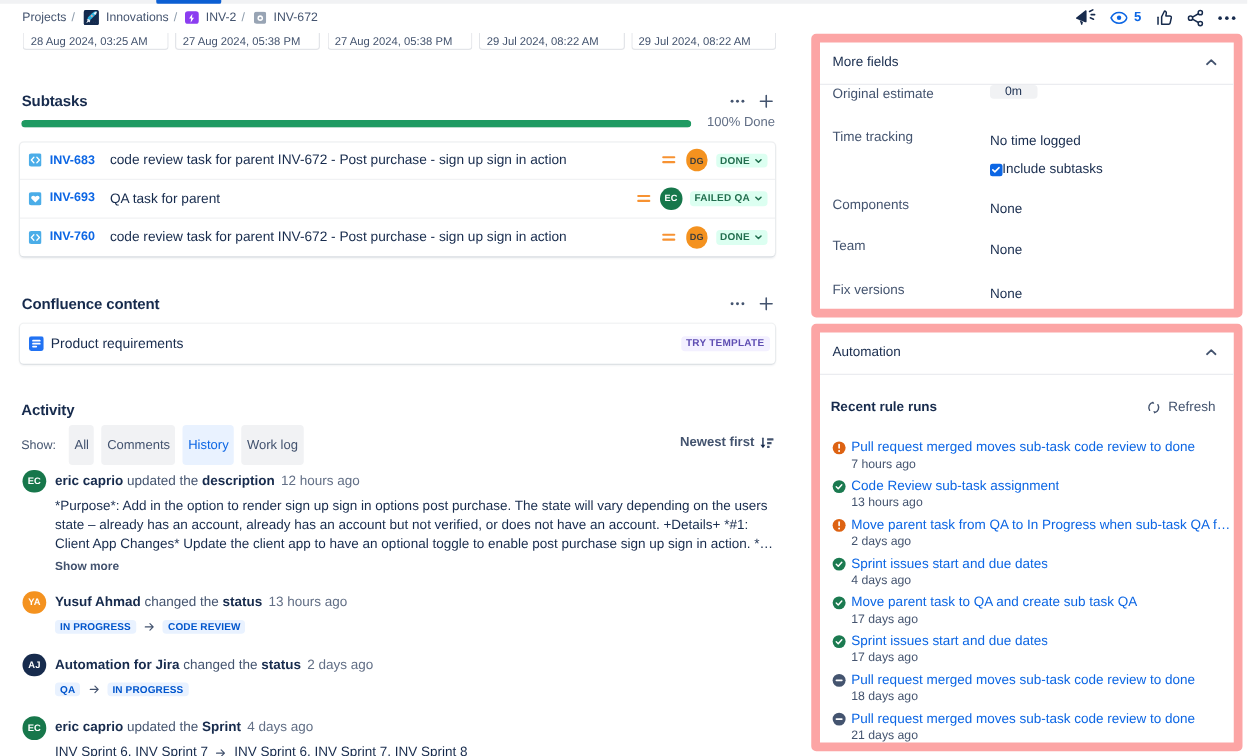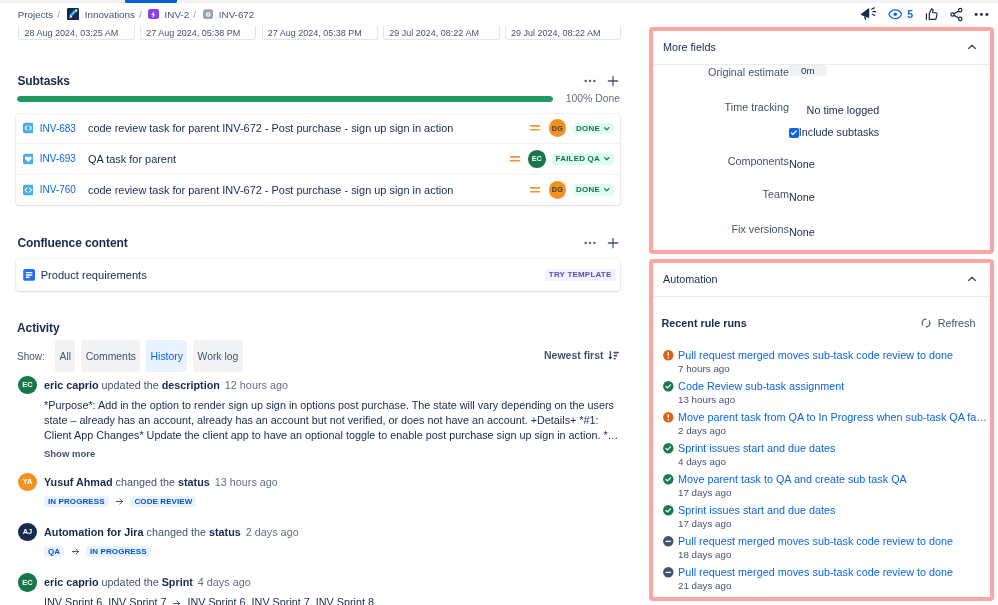--- a/index.html
+++ b/index.html
@@ -48,21 +48,21 @@
   .progbar { width:537px; height:6px; border-radius:3px; background:#DFE1E6; overflow:hidden; }
   .progfill { display:block; height:6px; border-radius:3px; background:#1F9A62; }
   .progtext { font-size:10.4px; color:#626F86; margin-left:13px; white-space:nowrap; }
 
   .card { position:absolute; background:#fff; border-radius:3px;
     box-shadow: 0 0 0 1px rgba(9,30,66,0.05), 0 1px 2px rgba(9,30,66,0.12); }
   .subcard { left:16px; top:113.5px; width:604px; }
   .srow { height:30.5px; display:flex; align-items:center; padding:0 6.5px 0 6.5px; border-bottom:1px solid #F1F2F4; }
   .srow:last-child { border-bottom:none; }
   .stype { width:10.6px;height:10.6px;border-radius:2.4px;flex:0 0 auto;display:flex;align-items:center;justify-content:center; }
-  .skey { color:#0C66E4; font-size:10px; font-weight:400; margin-left:6.7px; text-decoration:none; cursor:pointer; white-space:nowrap; }
+  .skey { color:#0C66E4; font-size:10px; font-weight:700; margin-left:6.7px; text-decoration:none; cursor:pointer; white-space:nowrap; }
   .ssum { font-size:10.95px; color:#172B4D; margin-left:12px; overflow:hidden; white-space:nowrap; text-overflow:ellipsis; }
   .sright { margin-left:auto; display:flex; align-items:center; gap:6.4px; padding-left:10px; }
   .pri { display:flex; align-items:center; }
   .avatar { width:17.7px;height:17.7px;border-radius:50%;display:flex;align-items:center;justify-content:center;
             font-size:7.3px;font-weight:700;color:#fff;letter-spacing:0.1px;flex:0 0 auto; }
   .lozenge { font-size:8px; font-weight:700; letter-spacing:0.2px; padding:0 3.5px 0 3.5px; border-radius:3px;
              display:flex;align-items:center;gap:2.5px; cursor:pointer; height:11.5px; }
   .lzchev { display:flex; align-items:center; }
   .lz-green { background:#DCFFF1; color:#216E4E; }
 
@@ -90,25 +90,25 @@
   .a-time { color:#626F86; margin-left:5px; }
   .a-body { margin-left:25.7px; margin-top:3.5px; font-size:10.8px; color:#172B4D; line-height:14.9px; width:576px; }
   .showmore { margin-left:25.7px; margin-top:6px; font-size:9.5px; font-weight:700; color:#42526E; cursor:pointer; }
   .statusrow { margin-left:25.7px; margin-top:4.5px; display:flex; align-items:center; gap:6.4px; }
   .slz { font-size:8px; font-weight:700; letter-spacing:0.1px; padding:0 4px; border-radius:3px; height:11.4px; display:flex; align-items:center; }
   .lz-blue { background:#E9F2FF; color:#0055CC; }
   .sprinttxt { margin-left:25.7px; margin-top:4px; font-size:10.8px; color:#172B4D; }
 
   
   .side { position:absolute; left:649px; top:0; width:333px; }
-  .panel { background:#fff; border:4px solid #fca5a5; border-radius:4px; }
+  .panel { background:#fff; border:7px solid #fca5a5; border-radius:4px; }
   .phead { height:34px; display:flex; align-items:center; padding:0 11px 0 10px; cursor:pointer; }
   .phead-t { font-size:10.8px; color:#172B4D; }
   .chev { margin-left:auto; display:flex; align-items:center; }
-  .fieldrow { display:flex; align-items:flex-start; padding:0 15px 0 10px;text-align:right; }
+  .fieldrow { display:flex; align-items:flex-start; padding:0 15px 0 10px; }
   .flabel { width:126px; font-size:10.8px; color:#44546F; flex:0 0 auto; line-height:15px; }
   .fval { font-size:10.8px; color:#172B4D; line-height:15px; }
   .est { background:#F1F2F4; border-radius:3px; padding:0 12px; font-size:9.8px; color:#172B4D; display:flex; align-items:center; height:10.4px; margin-top:-0.2px; }
   .ckrow { display:flex; align-items:center; gap:0; margin-top:7.5px; }
   .ck { width:9.8px;height:9.8px;border-radius:2px;background:#0C66E4;display:flex;align-items:center;justify-content:center;flex:0 0 auto; }
 
   .rr-head { display:flex; align-items:center; padding:0 14px 0 8.5px; }
   .rr-t { font-size:10.8px; font-weight:700; color:#172B4D; }
   .refresh { margin-left:auto; display:flex; align-items:center; gap:6px; font-size:10.8px; color:#44546F; cursor:pointer; }
   .rr-item { padding:0 1px 0 8.5px; margin-bottom:3px; }

